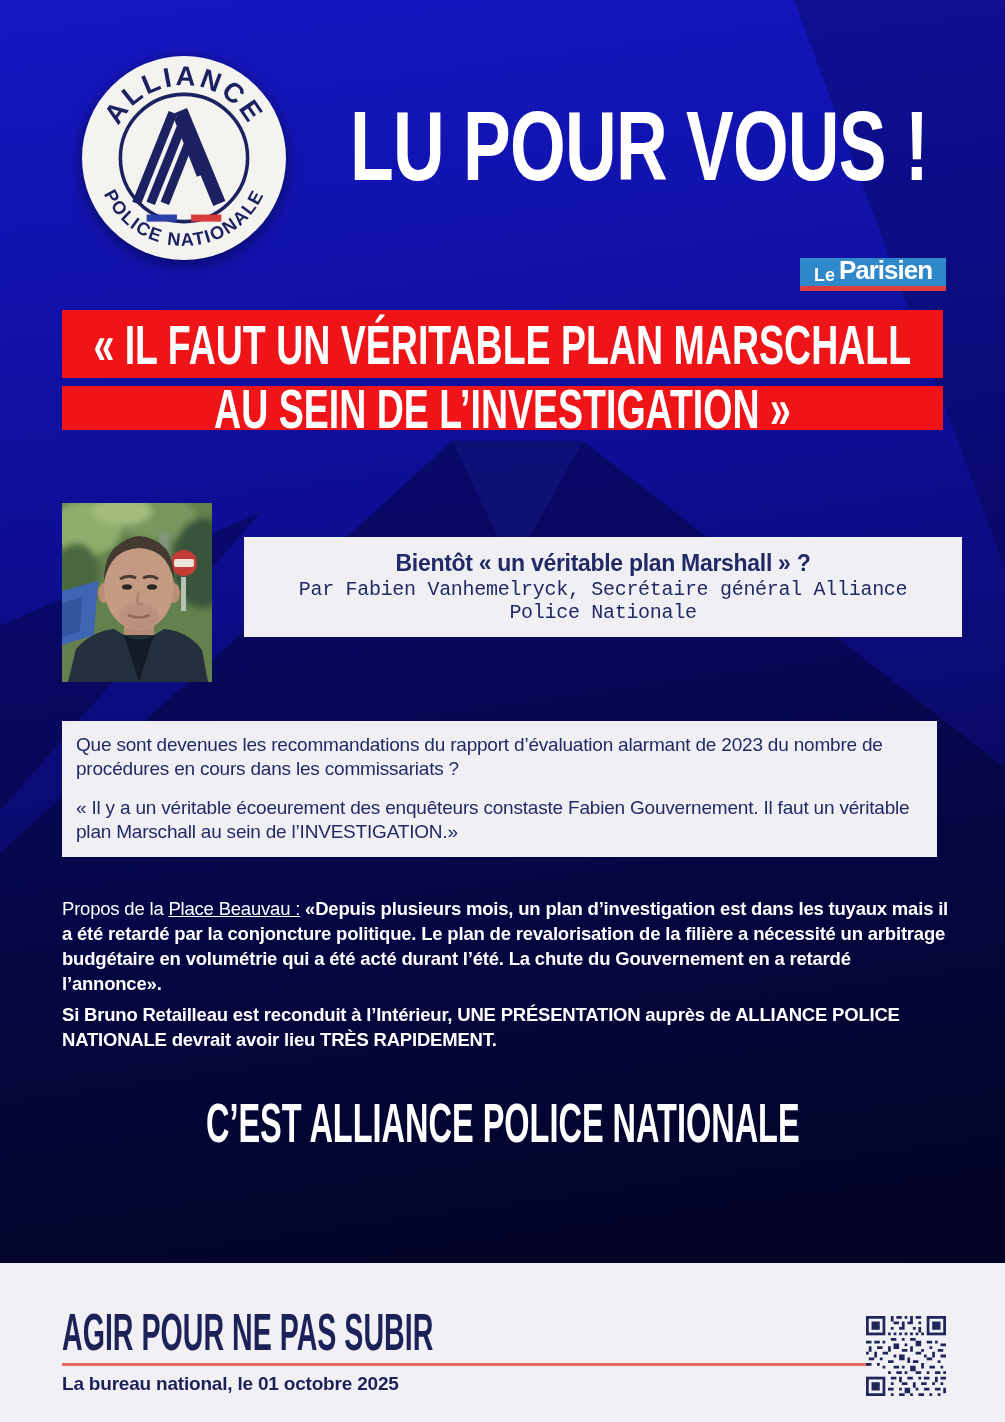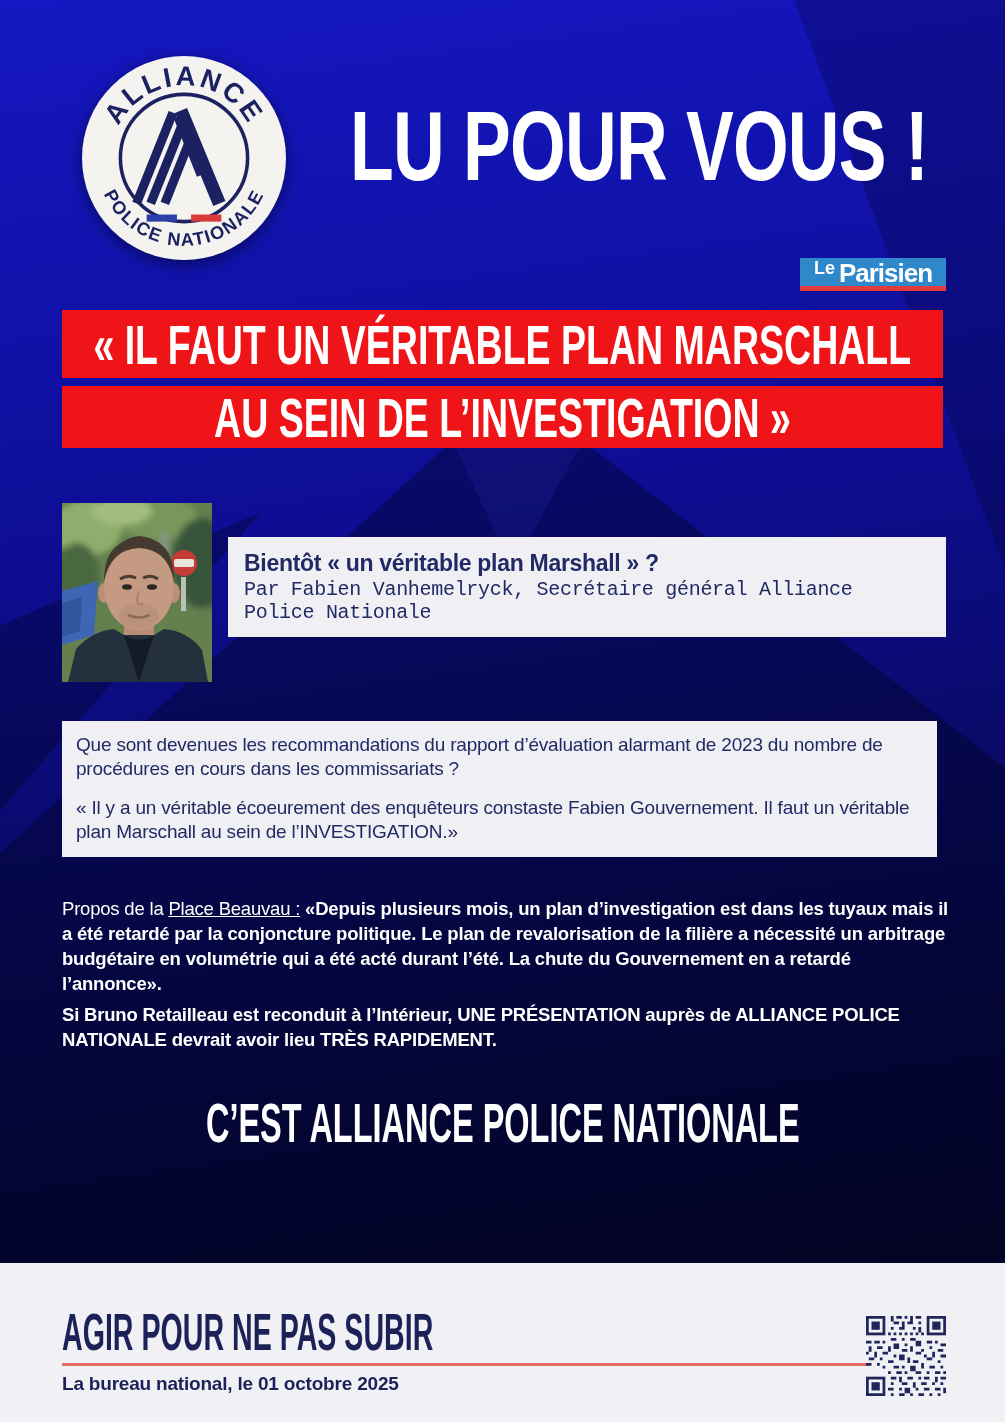--- a/index.html
+++ b/index.html
@@ -16,34 +16,34 @@
   .layer{position:absolute;z-index:2;}
   .cond{display:inline-block;white-space:nowrap;font-weight:bold;color:#fff;}
 
   .badge{left:80px;top:54px;width:208px;height:208px;}
   .badge svg{filter:drop-shadow(0 4px 8px rgba(0,0,0,.45));}
 
   .main-title{left:350px;top:100px;height:92px;display:flex;align-items:center;}
   .main-title .cond{font-size:98px;letter-spacing:-1px;transform:scaleX(.73);transform-origin:left center;}
 
   .source-badge{left:800px;top:258px;width:146px;height:33px;background:#2f88c9;
-    border-bottom:5px solid #e23b3b;display:flex;align-items:flex-start;justify-content:center;
+    border-bottom:5px solid #e23b3b;display:flex;align-items:flex-end;justify-content:center;
     color:#fff;font-weight:bold;}
   .lp-le{font-size:18px;margin-right:4px;}
   .lp-name{font-size:26px;letter-spacing:-1px;}
 
   .banner{left:62px;width:881px;background:#ee1418;display:flex;align-items:center;justify-content:center;}
   .banner-1{top:310px;height:68px;}
-  .banner-2{top:386px;height:62px;}
+  .banner-2{top:386px;height:44px;}
   .banner .cond{font-size:56px;transform:scaleX(.67);transform-origin:center;}
 
   .photo{left:62px;top:503px;width:150px;height:179px;}
   .card{background:#f0eff4;color:#222a66;}
-  .card-1{left:228px;top:537px;width:718px;height:100px;padding:13px 16px;
-    display:flex;flex-direction:column;justify-content:space-between;}
+  .card-1{left:244px;top:537px;width:718px;height:100px;padding:13px 16px;
+    display:flex;flex-direction:column;justify-content:space-between;text-align:center;}
   .card-1 .title{font-size:23px;font-weight:bold;letter-spacing:-.3px;margin:0;}
   .card-1 .byline{font-size:20px;letter-spacing:-.3px;margin:0;font-family:Liberation Mono, monospace;}
   .card-2{left:62px;top:721px;width:875px;padding:12px 14px;font-size:19px;line-height:1.27;letter-spacing:-.2px;}
   .card-2 p{margin:0;}
   .card-2 p + p{margin-top:15px;}
 
   .commentary{left:62px;width:892px;color:#fff;font-size:18.5px;line-height:1.35;letter-spacing:-.2px;}
   .commentary-1{top:897px;}
   .commentary-2{top:1003px;font-weight:bold;}
   .quote-bold{font-weight:bold;}

